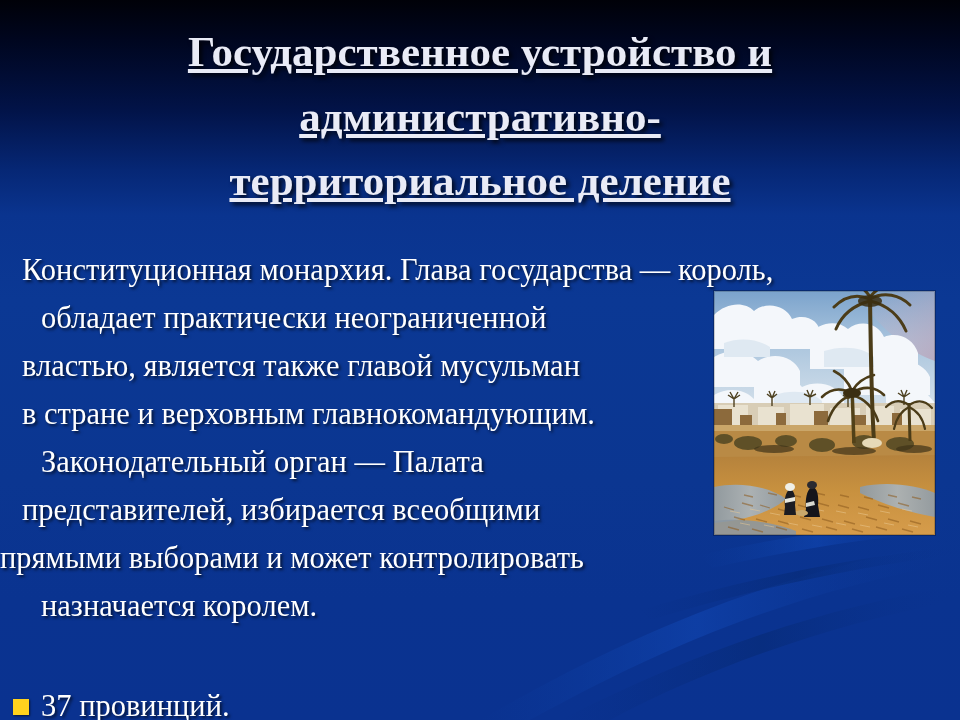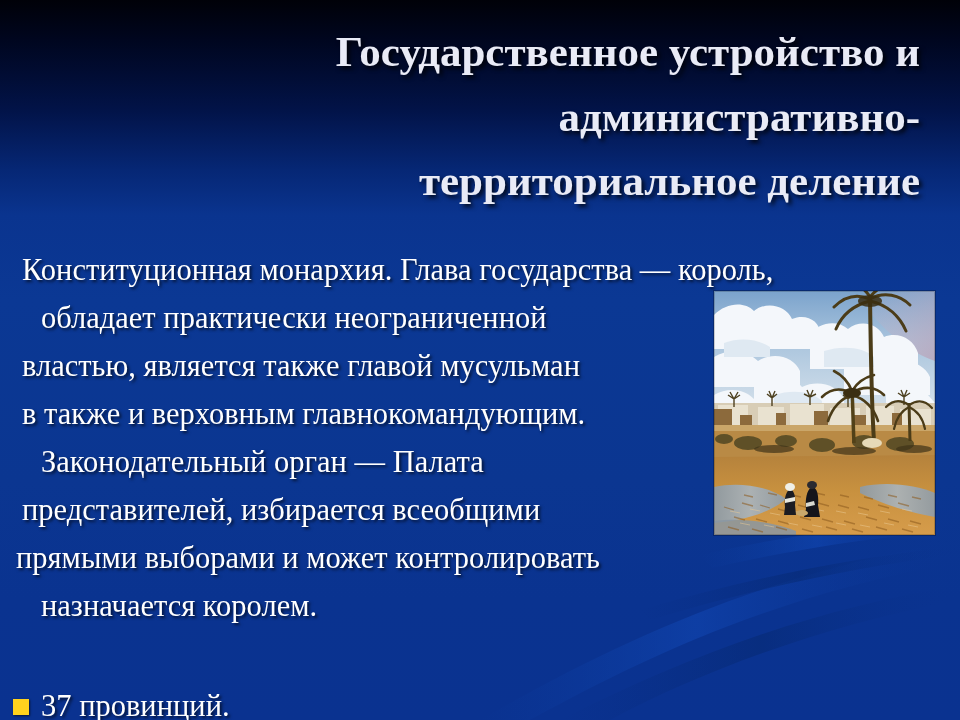--- a/index.html
+++ b/index.html
@@ -31,27 +31,28 @@
     overflow: hidden;
   }
   #swooshWrap svg { position: absolute; right: 0; bottom: 0; }
 
   
   #title {
     position: absolute;
     left: 40px;
     top: 20px;
     width: 880px;
-    text-align: right;
+    text-align: center;
     font-weight: bold;
     font-size: 43px;
     line-height: 1.5;
     color: #e9ebf6;
     text-shadow: 3px 3px 4px rgba(0,0,0,0.75);
     letter-spacing: 0px;
+    text-decoration: underline;
   }
   #title .tline { display: block; white-space: nowrap; }
   #title .tline.l1 { font-size: 43px; }
   #title .tline.l2 { font-size: 43px; }
   #title .tline.l3 { font-size: 43px; }
 
   
   #body {
     position: absolute;
     left: 0px;
@@ -62,21 +63,21 @@
     position: relative;
     color: #ffffff;
     font-size: 30.5px;
     line-height: 48px;
     text-shadow: 2px 2px 3px rgba(0,0,0,0.65);
     white-space: nowrap;
   }
   .para .ln { display: block; }
   .para .ln.i0 { padding-left: 22px; }
   .para .ln.i1 { padding-left: 41px; }
-  .para .ln.i0s { padding-left: 16px; }
+  .para .ln.i0s { }
 
   
   #bulletItem {
     position: absolute;
     left: 0;
     top: 686px;
     width: 700px;
     height: 44px;
   }
   #bulletItem .bullet {
@@ -143,21 +144,21 @@
     <span class="tline l1">Государственное устройство и</span>
     <span class="tline l2">административно-</span>
     <span class="tline l3">территориальное деление</span>
   </div>
 
   <div id="body">
     <div class="para">
       <span class="ln i0">Конституционная монархия. Глава государства — король,</span>
       <span class="ln i1">обладает практически неограниченной</span>
       <span class="ln i0">властью, является также главой мусульман</span>
-      <span class="ln i0">в также и верховным главнокомандующим.</span>
+      <span class="ln i0">в стране и верховным главнокомандующим.</span>
       <span class="ln i1">Законодательный орган — Палата</span>
       <span class="ln i0">представителей, избирается всеобщими</span>
       <span class="ln i0s"> прямыми выборами и может контролировать</span>
       <span class="ln i1">назначается королем.</span>
     </div>
   </div>
 
   <div id="bulletItem">
     <span class="bullet"></span>
     <span class="btext">37 провинций.</span>

